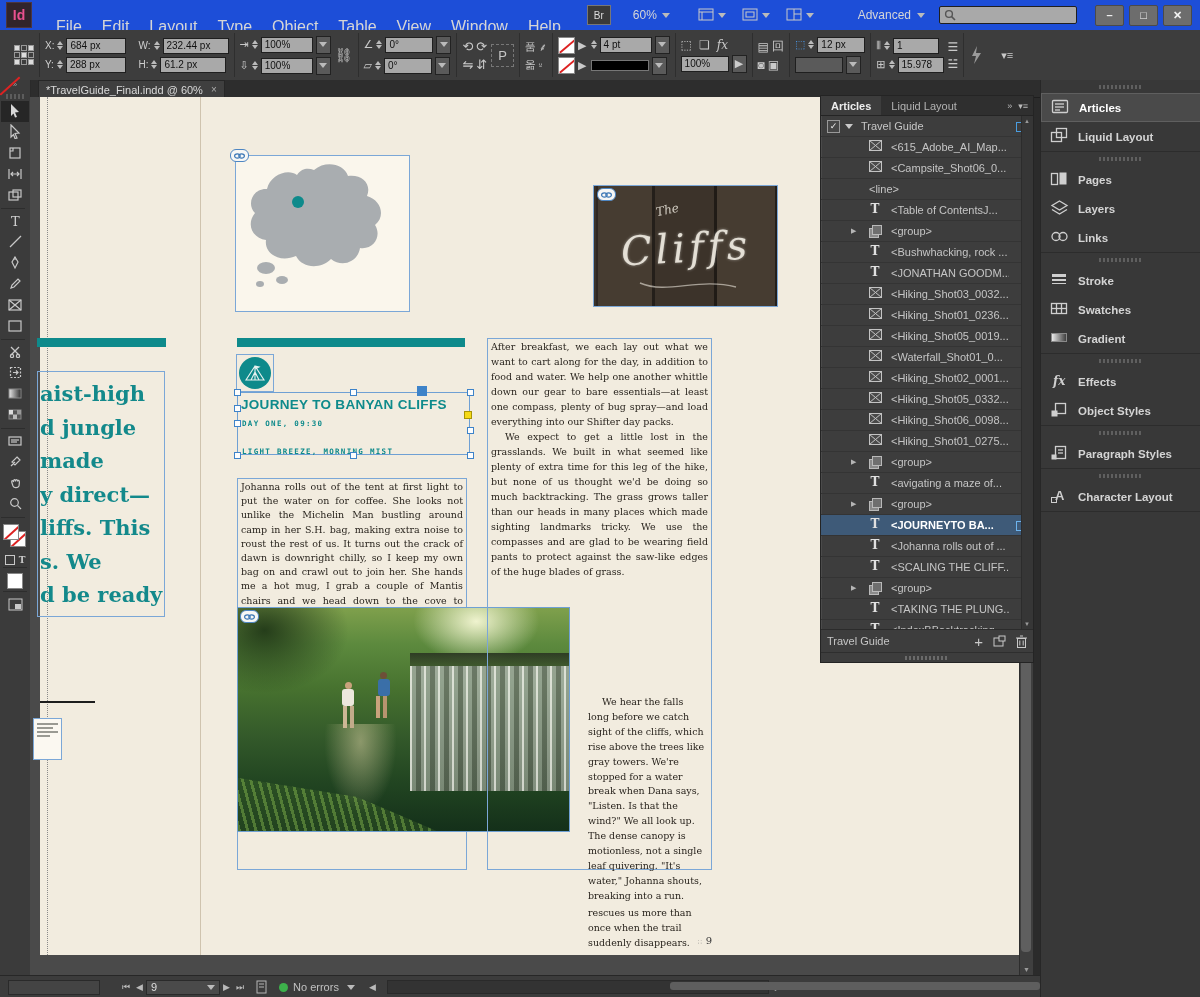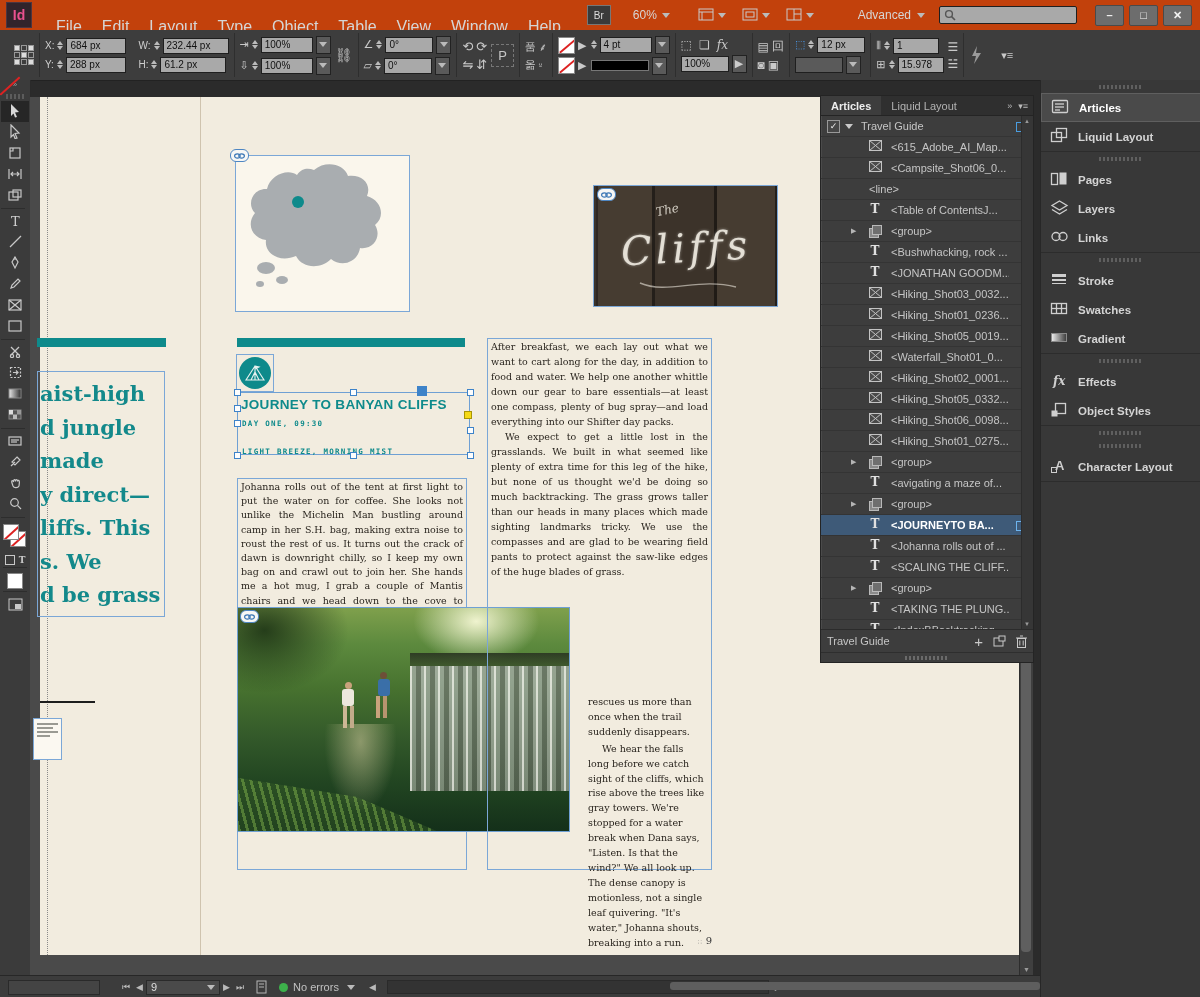--- a/index.html
+++ b/index.html
@@ -1,19 +1,19 @@
 <!DOCTYPE html>
 <html><head>
 <meta charset="utf-8">
 <style>
   html,body{margin:0;padding:0;background:#222;}
   #app{position:relative;width:1200px;height:997px;overflow:hidden;background:#2b2b2b;
        font-family:"Liberation Sans",sans-serif;color:#ccc;font-size:11px;-webkit-font-smoothing:antialiased;}
   
-  .menubar{position:absolute;left:0;top:0;width:1200px;height:30px;background:#c2410c;border-bottom:1px solid #1c1c1c;display:flex;align-items:center;}
+  .menubar{position:absolute;left:0;top:0;width:1200px;height:30px;background:#1d4ed8;border-bottom:1px solid #1c1c1c;display:flex;align-items:center;}
   .idlogo{width:24px;height:24px;margin-left:6px;background:#31242b;border:1px solid #4b3540;color:#e9518f;font-weight:bold;font-size:14px;display:flex;align-items:center;justify-content:center;}
   .menus{display:flex;margin-left:14px;}
   .menus span{padding:0 10px;color:#d6d6d6;font-size:16px;margin-top:24px;}
   .brbtn{margin-left:16px;width:22px;height:18px;border:1px solid #777;color:#ddd;font-size:10px;display:flex;align-items:center;justify-content:center;background:#3a3a3a;}
   .zoomdd{margin-left:22px;color:#d6d6d6;font-size:12px;display:flex;align-items:center;gap:5px;}
   .caret{width:0;height:0;border-left:4px solid transparent;border-right:4px solid transparent;border-top:5px solid #bbb;display:inline-block;}
   .viewicons{display:flex;gap:16px;margin-left:28px;}
   .vico{display:flex;align-items:center;gap:3px;}
   .wsdd{margin-left:auto;display:flex;align-items:center;gap:6px;color:#d6d6d6;font-size:12px;}
   .searchbox{margin-left:14px;width:132px;height:16px;background:#a9a9a9;border:1px solid #1f1f1f;border-radius:2px;display:flex;align-items:center;padding-left:4px;}
@@ -442,20 +442,26 @@
       </div>
     </div>
     <div class="cgroup" style="border-right:none;">
       <svg width="14" height="20">
           <path d="M8,1 L3,11 L7,11 L5,19 L12,8 L7,8 Z" fill="#9a9a9a"></path>
         </svg>
       <span class="cico" style="margin-left:14px">▾≡</span>
     </div>
   </div>
 
+  <div class="tabbar">
+    <div class="doctab">
+      <span>*TravelGuide_Final.indd @ 60%</span>
+      <span class="x">×</span>
+    </div>
+  </div>
 
   <div class="toolbar">
     <div class="tb-top">»</div>
     <div class="grip"></div>
     <div id="toolList">
         <div class="tool active">
           <span><svg width="12" height="15">
               <path d="M2,1 L10,9 L6,9.5 L8,14 L6,14.5 L4.5,10.5 L2,13 Z" fill="#d8d8d8"></path>
             </svg></span>
         </div>
@@ -602,21 +608,21 @@
 
     <div class="tealbar" style="left:7px;top:241px;width:129px;"></div>
     <div class="fedge" style="left:7px;top:274px;width:128px;height:246px;">
       <div class="pullquote" id="pullQuote">
           <div>aist-high</div>
           <div>d jungle</div>
           <div>made</div>
           <div>y direct—</div>
           <div>liffs. This</div>
           <div>s. We</div>
-          <div>d be grass</div>
+          <div>d be ready</div>
         </div>
     </div>
     <div style="position:absolute;left:10px;top:604px;width:55px;height:2px;background:#1d1d1d;"></div>
     <div class="miniframe" style="left:3px;top:621px;width:29px;height:42px;">
         <i></i>
         <i style="width:70%"></i>
         <i></i>
         <i style="width:55%"></i>
       </div>
 
@@ -706,22 +712,22 @@
             <ellipse cx="3.4" cy="3" rx="2.8" ry="2.2" fill="none" stroke="#3a76b5" stroke-width="1.2"></ellipse>
             <ellipse cx="7.6" cy="3" rx="2.8" ry="2.2" fill="none" stroke="#3a76b5" stroke-width="1.2"></ellipse>
           </svg>
         </span>
     </div>
 
     <div class="fedge" style="left:457px;top:241px;width:225px;height:532px;">
       <div class="bodytext2">After breakfast, we each lay out what we want to cart along for the day, in addition to food and water. We help one another whittle down our gear to bare essentials—at least one compass, plenty of bug spray—and load everything into our Shifter day packs.</div>
       <div class="bodytext2 indent" style="margin-top:-1px;">We expect to get a little lost in the grasslands. We built in what seemed like plenty of extra time for this leg of the hike, but none of us thought we'd be doing so much backtracking. The grass grows taller than our heads in many places which made sighting landmarks tricky. We use the compasses and are glad to be wearing field pants to protect against the saw-like edges of the huge blades of grass.</div>
       <div style="position:absolute;left:97px;top:355px;width:125px;">
+        <div class="bodytext2 indent" style="text-align:left;">We hear the falls long before we catch sight of the cliffs, which rise above the trees like gray towers. We're stopped for a water break when Dana says, "Listen. Is that the wind?" We all look up. The dense canopy is motionless, not a single leaf quivering. "It's water," Johanna shouts, breaking into a run.</div>
         <div class="bodytext2" style="text-align:left;">rescues us more than once when the trail suddenly disappears.</div>
-        <div class="bodytext2 indent" style="text-align:left;">We hear the falls long before we catch sight of the cliffs, which rise above the trees like gray towers. We're stopped for a water break when Dana says, "Listen. Is that the wind?" We all look up. The dense canopy is motionless, not a single leaf quivering. "It's water," Johanna shouts, breaking into a run.</div>
       </div>
     </div>
 
     <div class="pgnum" style="left:668px;top:838px;"><span style="font-size:6px;color:#777;letter-spacing:1px;">∷ </span><span>9</span></div>
   </div>
 
   <div class="vscroll">
     <div class="vthumb"></div>
     <div style="position:absolute;bottom:2px;left:3px;color:#9a9a9a;font-size:7px;">▼</div>
   </div>
@@ -1029,20 +1035,31 @@
           <span><svg width="19" height="17">
               <rect x="5.5" y="2.5" width="10" height="10" fill="none" stroke="#cfcfcf" stroke-width="1.3"></rect>
               <rect x="1.5" y="9.5" width="6" height="6" fill="#cfcfcf"></rect>
             </svg></span>
           <span>Object Styles</span>
         </div>
       </div>
       <div class="dgrip">
         <i></i>
       </div>
+      <div class="dgroup">
+        <div class="ditem">
+          <span><svg width="19" height="17">
+              <rect x="5.5" y="2.5" width="10" height="12" fill="none" stroke="#cfcfcf" stroke-width="1.3"></rect>
+              <line x1="8" y1="6" x2="13" y2="6" fill="none" stroke="#cfcfcf" stroke-width="1.3"></line>
+              <line x1="8" y1="9" x2="13" y2="9" fill="none" stroke="#cfcfcf" stroke-width="1.3"></line>
+              <rect x="1.5" y="10.5" width="5" height="5" fill="#cfcfcf"></rect>
+            </svg></span>
+          <span>Paragraph Styles</span>
+        </div>
+      </div>
       <div class="dgrip">
         <i></i>
       </div>
       <div class="dgroup">
         <div class="ditem">
           <span><svg width="19" height="17">
               <text x="5" y="13" font-family="Liberation Sans,sans-serif" font-size="13" fill="#cfcfcf">A</text>
               <rect x="1.5" y="10.5" width="5" height="5" fill="none" stroke="#cfcfcf"></rect>
             </svg></span>
           <span>Character Layout</span>

